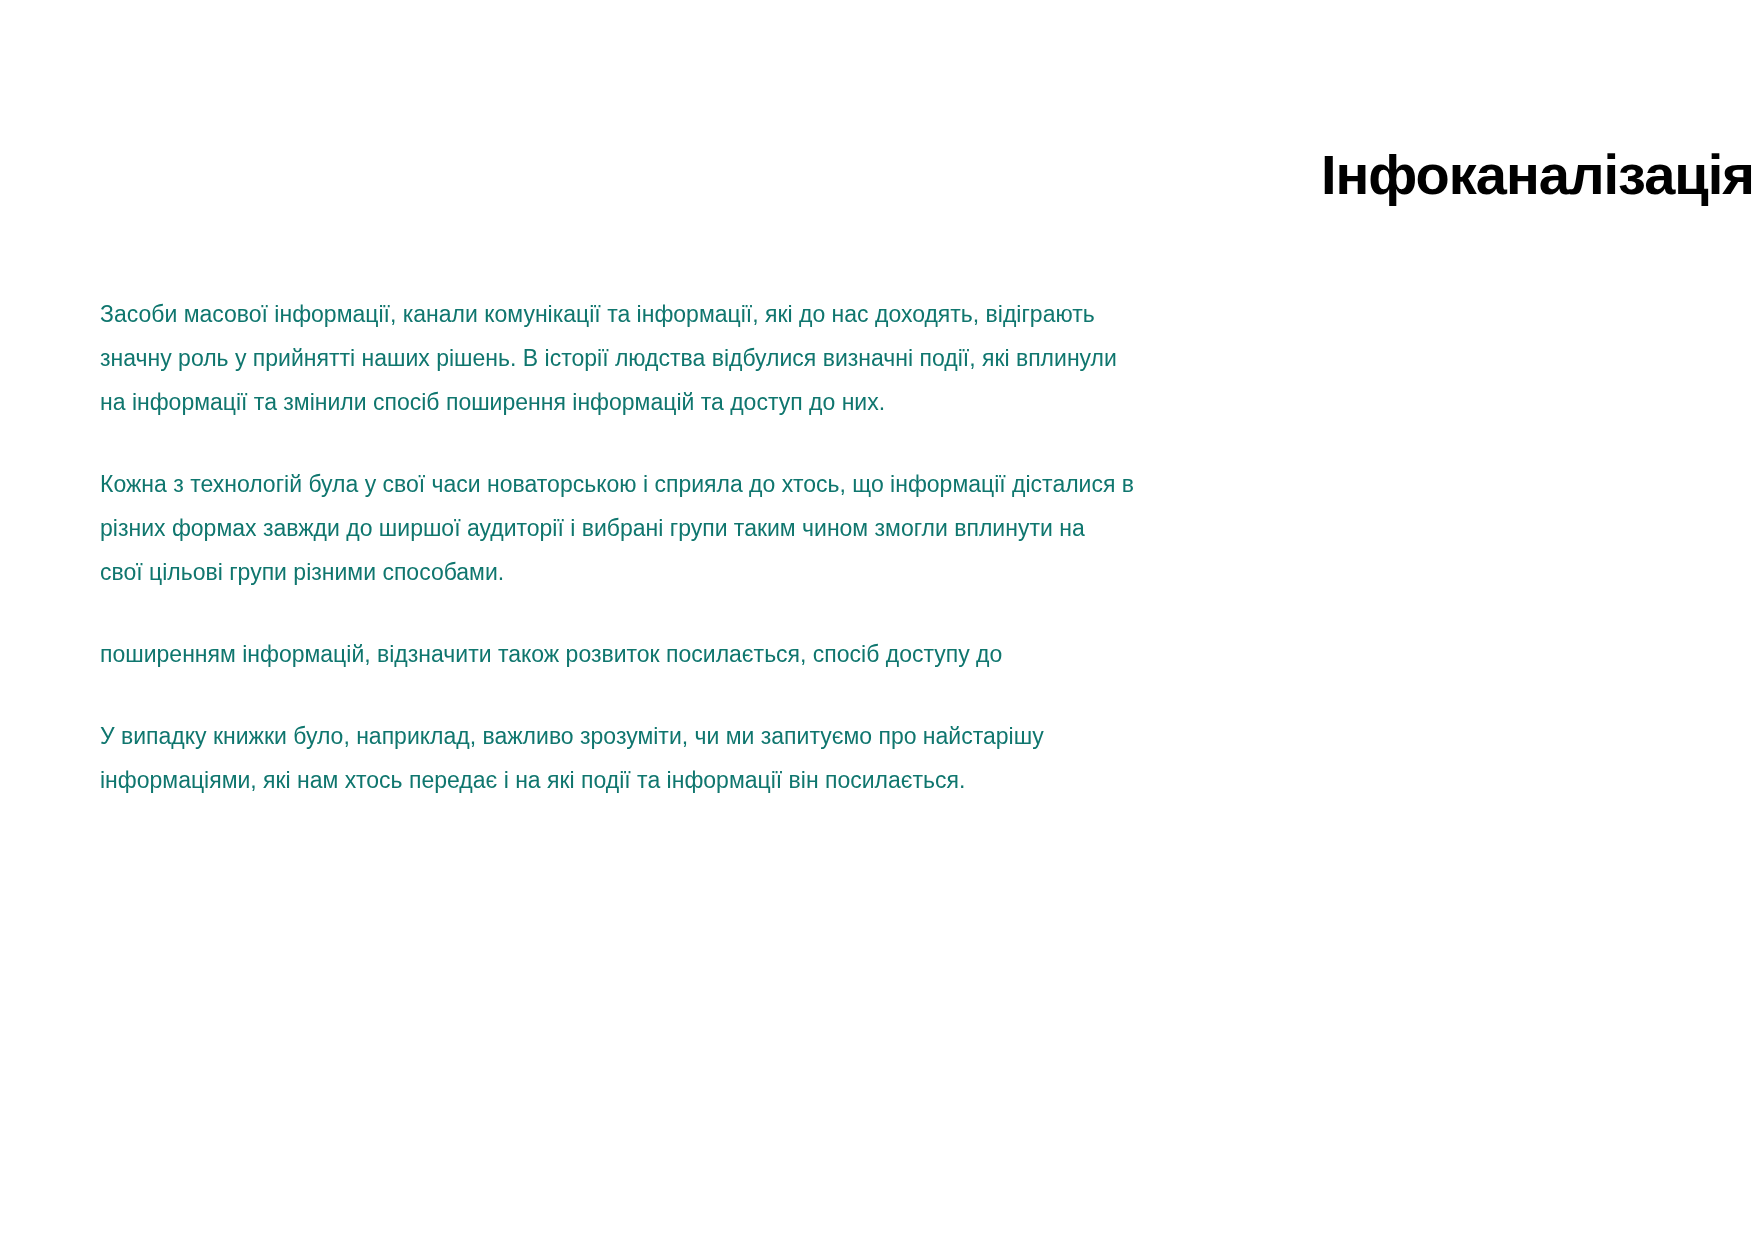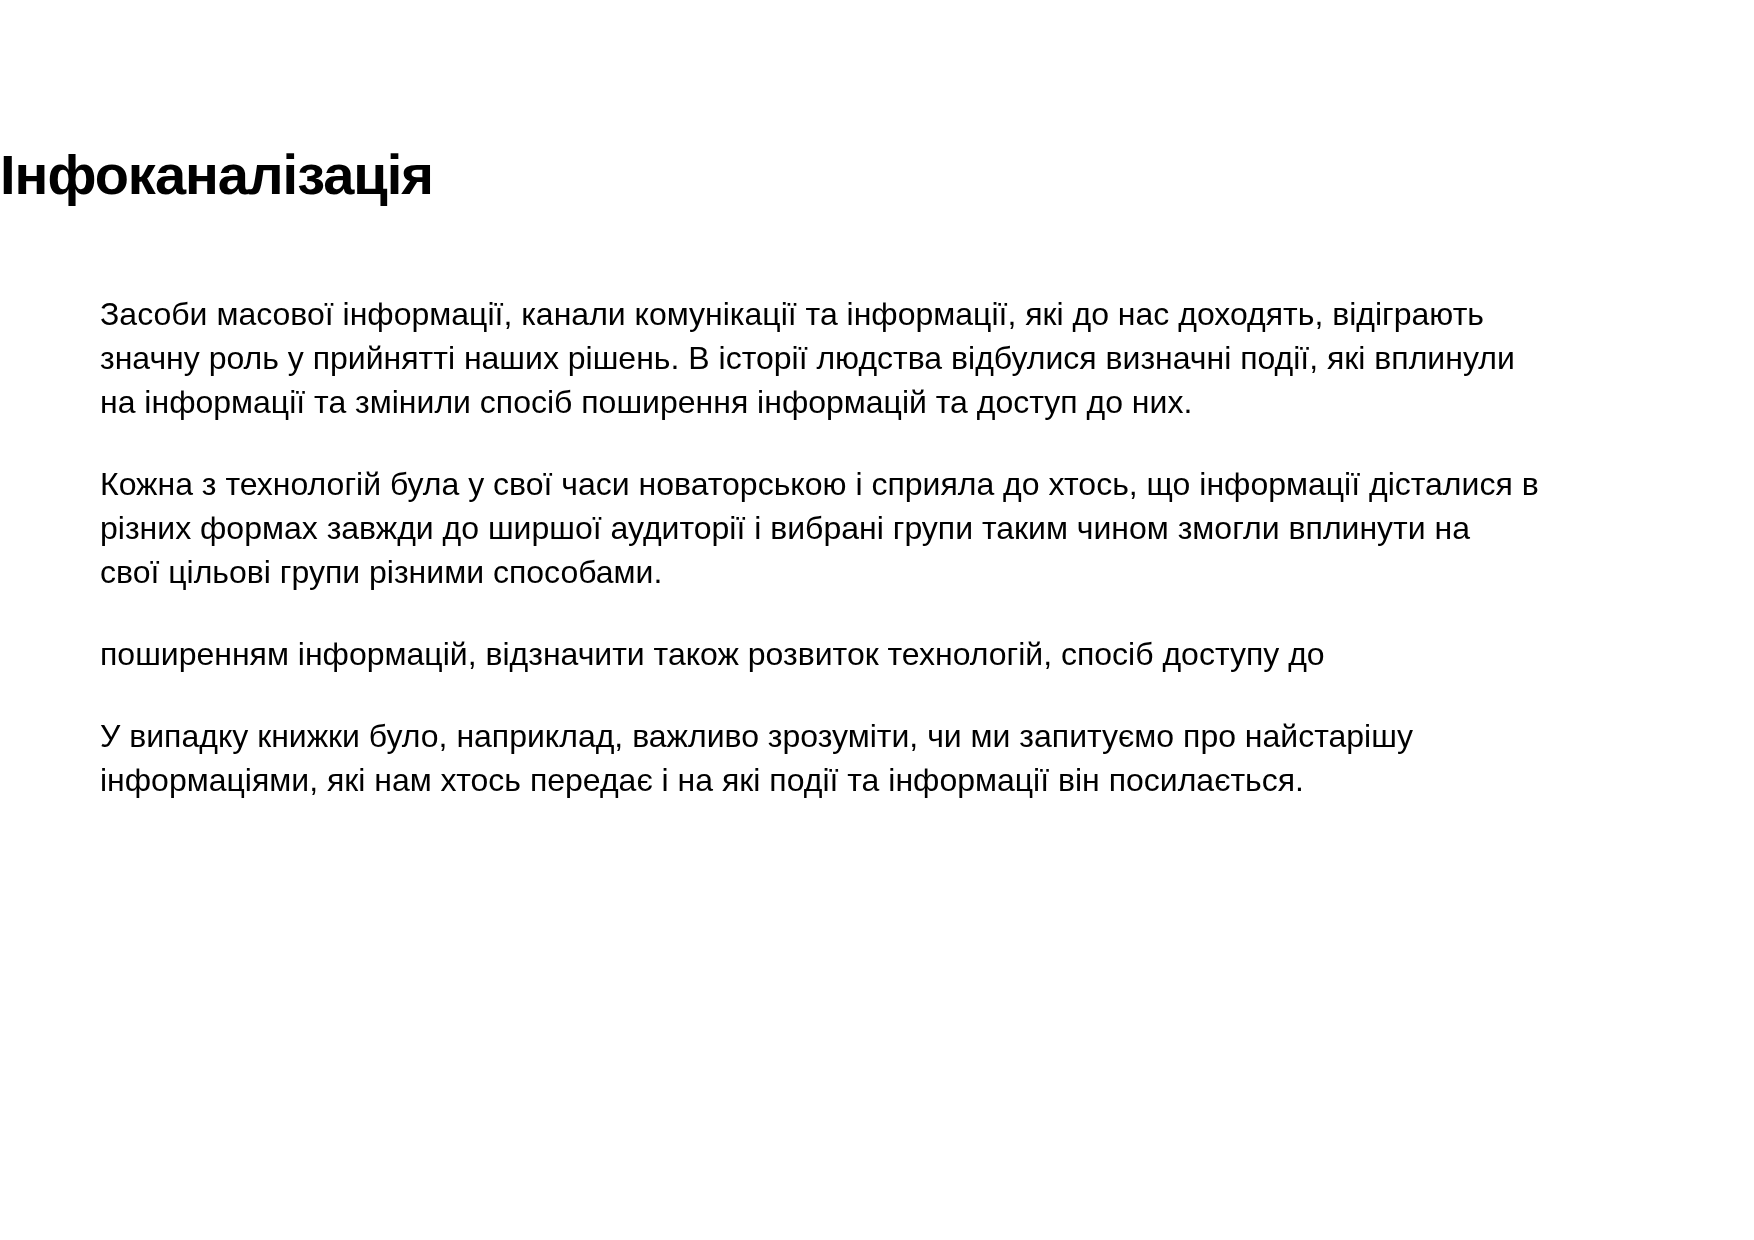--- a/index.html
+++ b/index.html
@@ -13,39 +13,39 @@
     height: 1240px;
     background: #ffffff;
     color: #000000;
     font-family: "Liberation Sans", sans-serif;
     overflow: hidden;
     box-sizing: border-box;
   }
   .doc-title {
     margin: 0;
     padding-top: 140px;
-    text-align: left;
+    text-align: right;
     font-size: 56px;
     font-weight: bold;
     letter-spacing: -1px;
     line-height: 70px;
     color: #000000;
   }
   .doc-body {
     position: absolute;
     top: 292px;
     left: 100px;
     width: 1360px;
   }
   .doc-paragraph {
     margin: 0 0 38px 0;
-    font-size: 32px;
+    font-size: 23px;
     line-height: 44px;
     font-weight: normal;
-    color: #000000;
+    color: #0f766e;
     letter-spacing: 0px;
   }
   .doc-line {
     display: block;
     white-space: nowrap;
   }
 </style>
 </head>
 <body>
 
@@ -56,20 +56,20 @@
         <span class="doc-line">Засоби масової інформації, канали комунікації та інформації, які до нас доходять, відіграють</span>
         <span class="doc-line">значну роль у прийнятті наших рішень. В історії людства відбулися визначні події, які вплинули</span>
         <span class="doc-line">на інформації та змінили спосіб поширення інформацій та доступ до них.</span>
       </p>
       <p class="doc-paragraph">
         <span class="doc-line">Кожна з технологій була у свої часи новаторською і сприяла до хтось, що інформації дісталися в</span>
         <span class="doc-line">різних формах завжди до ширшої аудиторії і вибрані групи таким чином змогли вплинути на</span>
         <span class="doc-line">свої цільові групи різними способами.</span>
       </p>
       <p class="doc-paragraph">
-        <span class="doc-line">поширенням інформацій, відзначити також розвиток технологій, спосіб доступу до</span>
+        <span class="doc-line">поширенням інформацій, відзначити також розвиток посилається, спосіб доступу до</span>
       </p>
       <p class="doc-paragraph">
         <span class="doc-line">У випадку книжки було, наприклад, важливо зрозуміти, чи ми запитуємо про найстарішу</span>
         <span class="doc-line">інформаціями, які нам хтось передає і на які події та інформації він посилається.</span>
       </p>
     </div>
 </div>
 
 </body></html>

